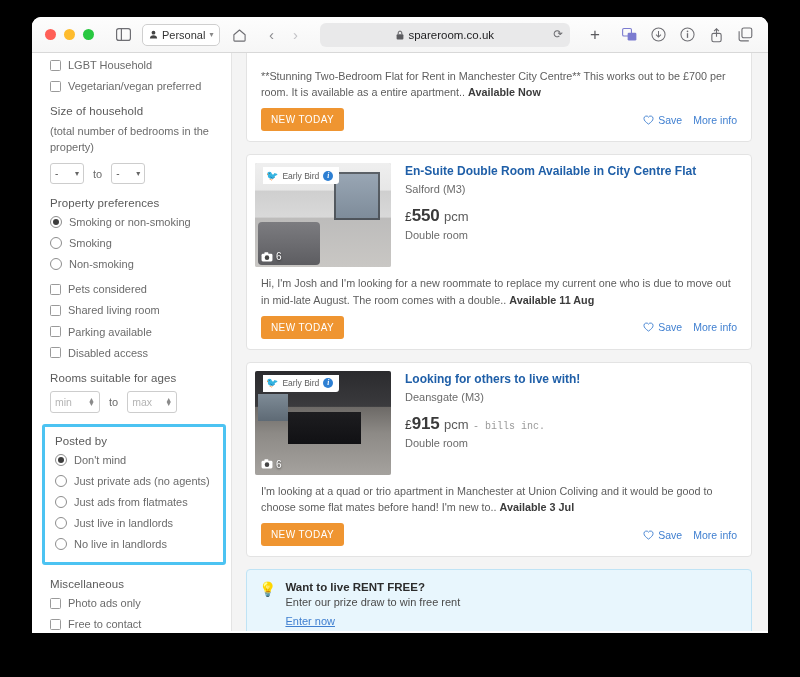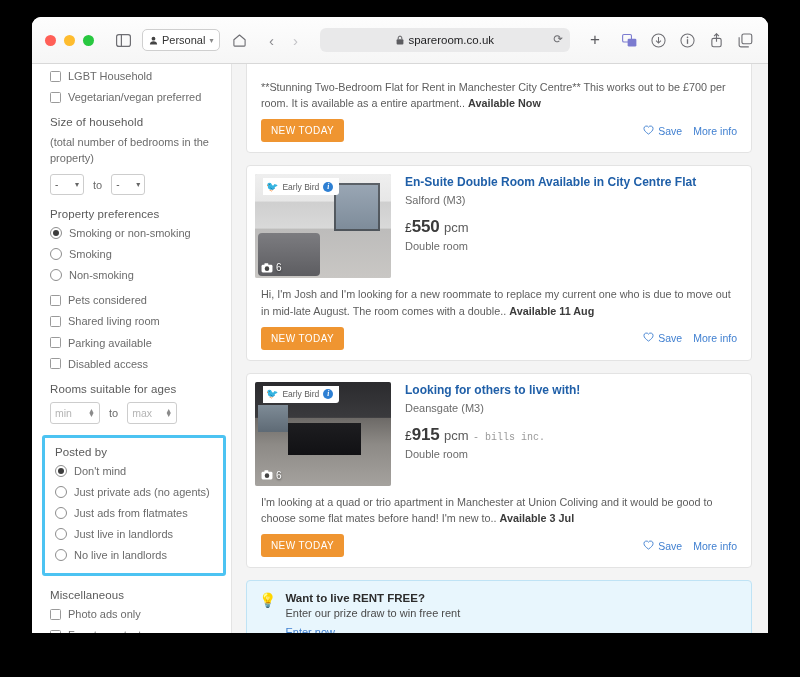--- a/index.html
+++ b/index.html
@@ -18,21 +18,21 @@
     width: 736px; height: 616px;
     background: #ffffff;
     border-radius: 9px 9px 0 0;
     overflow: hidden;
     box-shadow: 0 2px 14px rgba(0,0,0,.35);
   }
 
   
   #toolbar {
     position: relative;
-    height: 47px;
+    height: 36px;
     background: linear-gradient(#fdfdfd, #f6f6f6);
     border-bottom: 1px solid #d8d8d8;
     display: flex;
     align-items: center;
     padding: 0 10px;
     gap: 6px;
   }
   .traffic { display: flex; gap: 8px; margin-right: 10px; margin-left: 3px; }
   .dot { width: 11px; height: 11px; border-radius: 50%; }
   .dot.red { background: #ff5f57; }
@@ -270,21 +270,21 @@
   }
   .new-today {
     background: #ef9531; color: #fff;
     font-size: 10px; letter-spacing: .4px;
     padding: 6px 10px; border-radius: 3px;
     border: none; font-family: "Liberation Sans", sans-serif;
   }
   .foot-links { display: flex; align-items: center; gap: 11px; }
   .save-link, .moreinfo-link {
     font-size: 10.5px; color: #3f7fd0;
-    display: flex; gap: 4px;
+    display: flex; align-items: center; gap: 4px;
   }
 
   
   #promo {
     background: #e8f6fd;
     border: 1px solid #bfe3f5;
     border-radius: 4px;
     padding: 11px 12px 12px 12px;
     display: flex; gap: 9px;
     margin-bottom: 12px;

